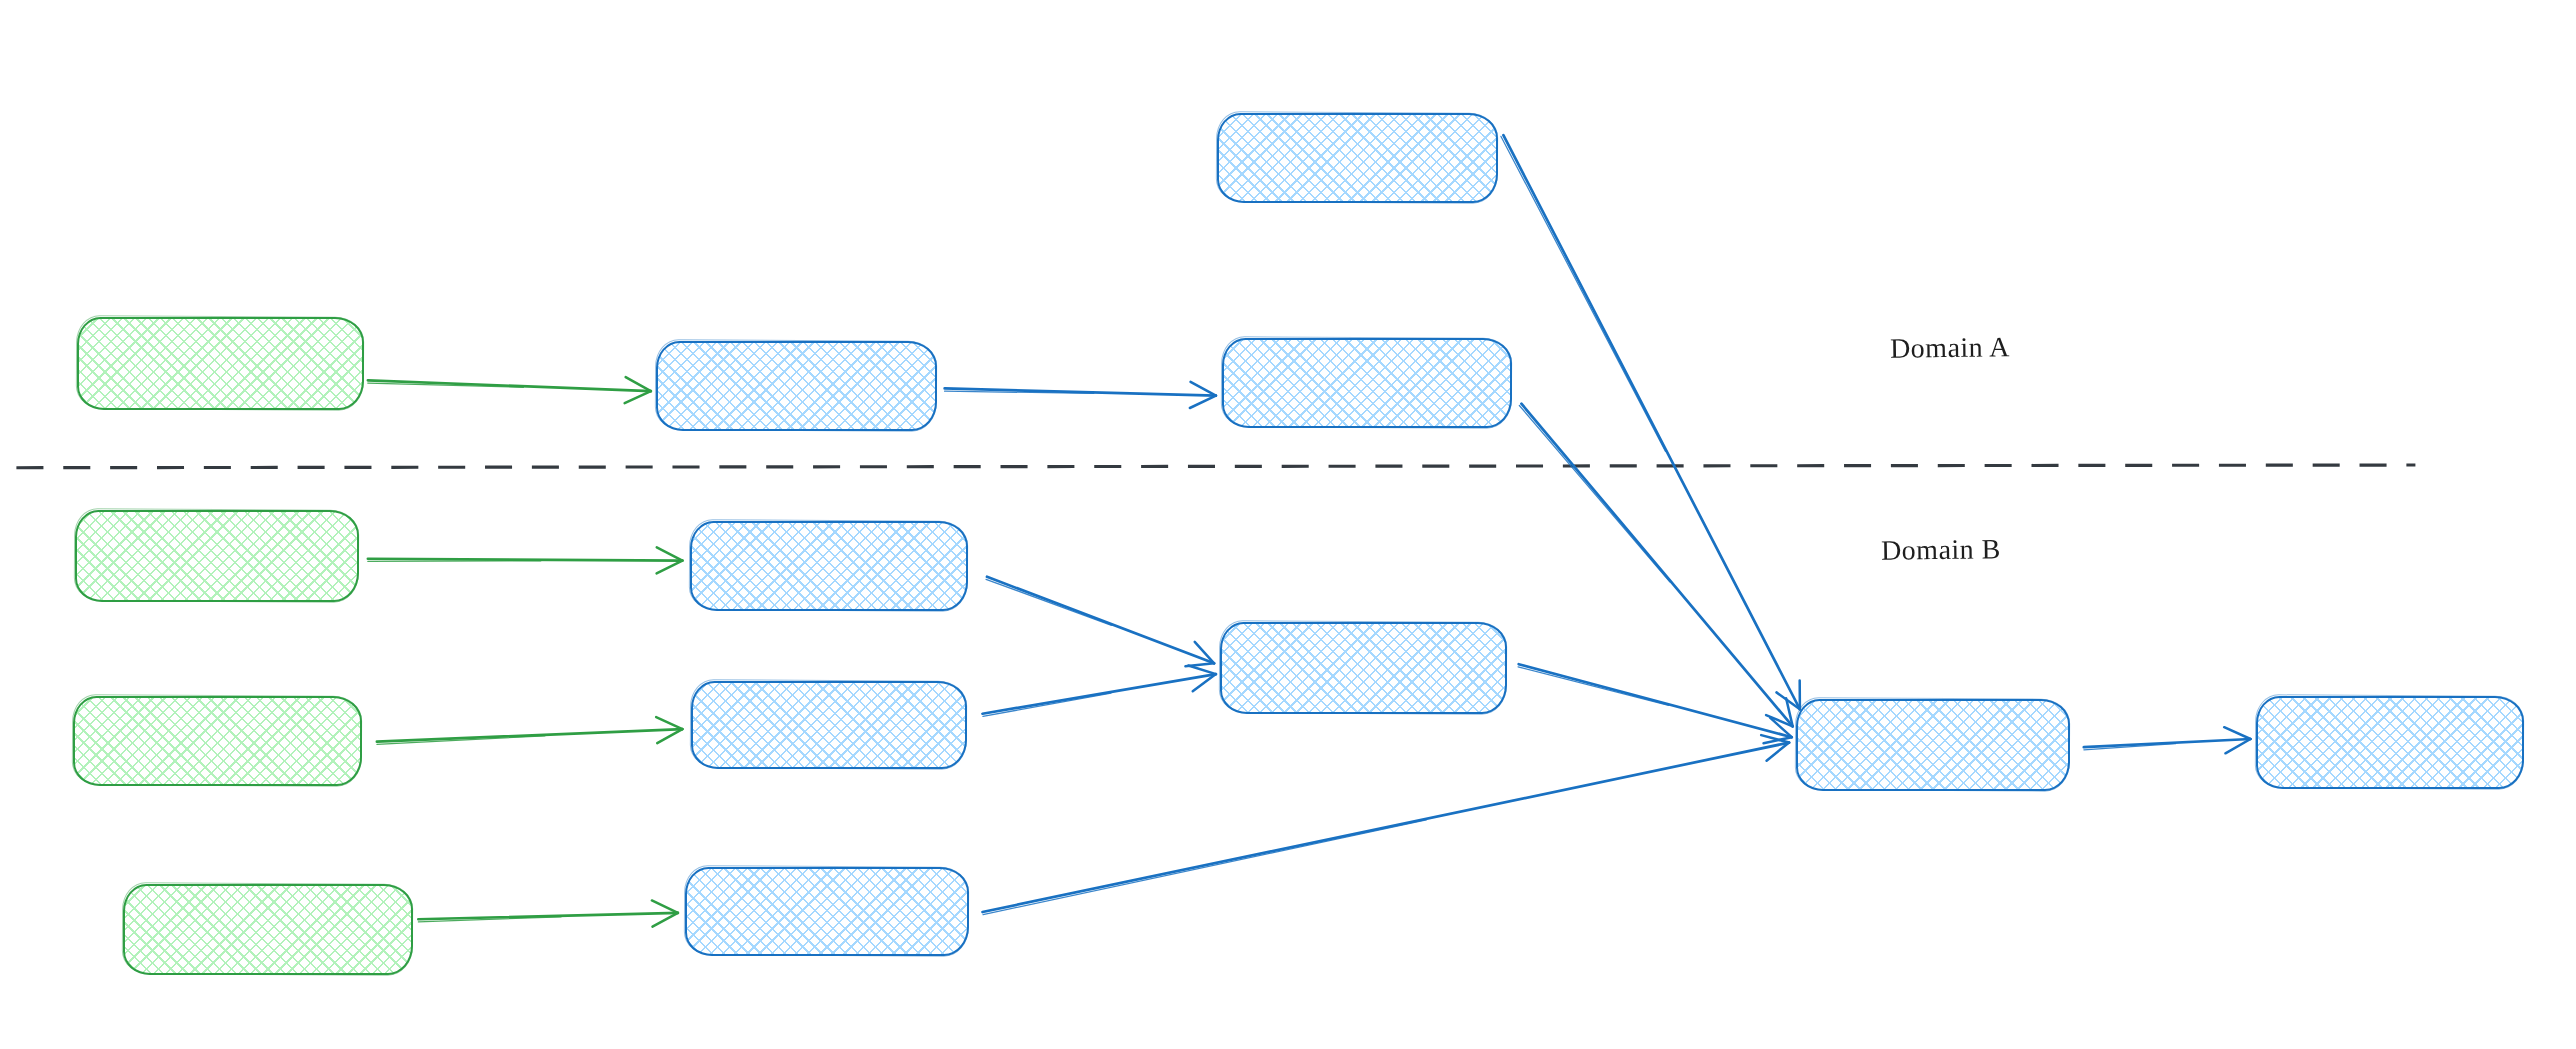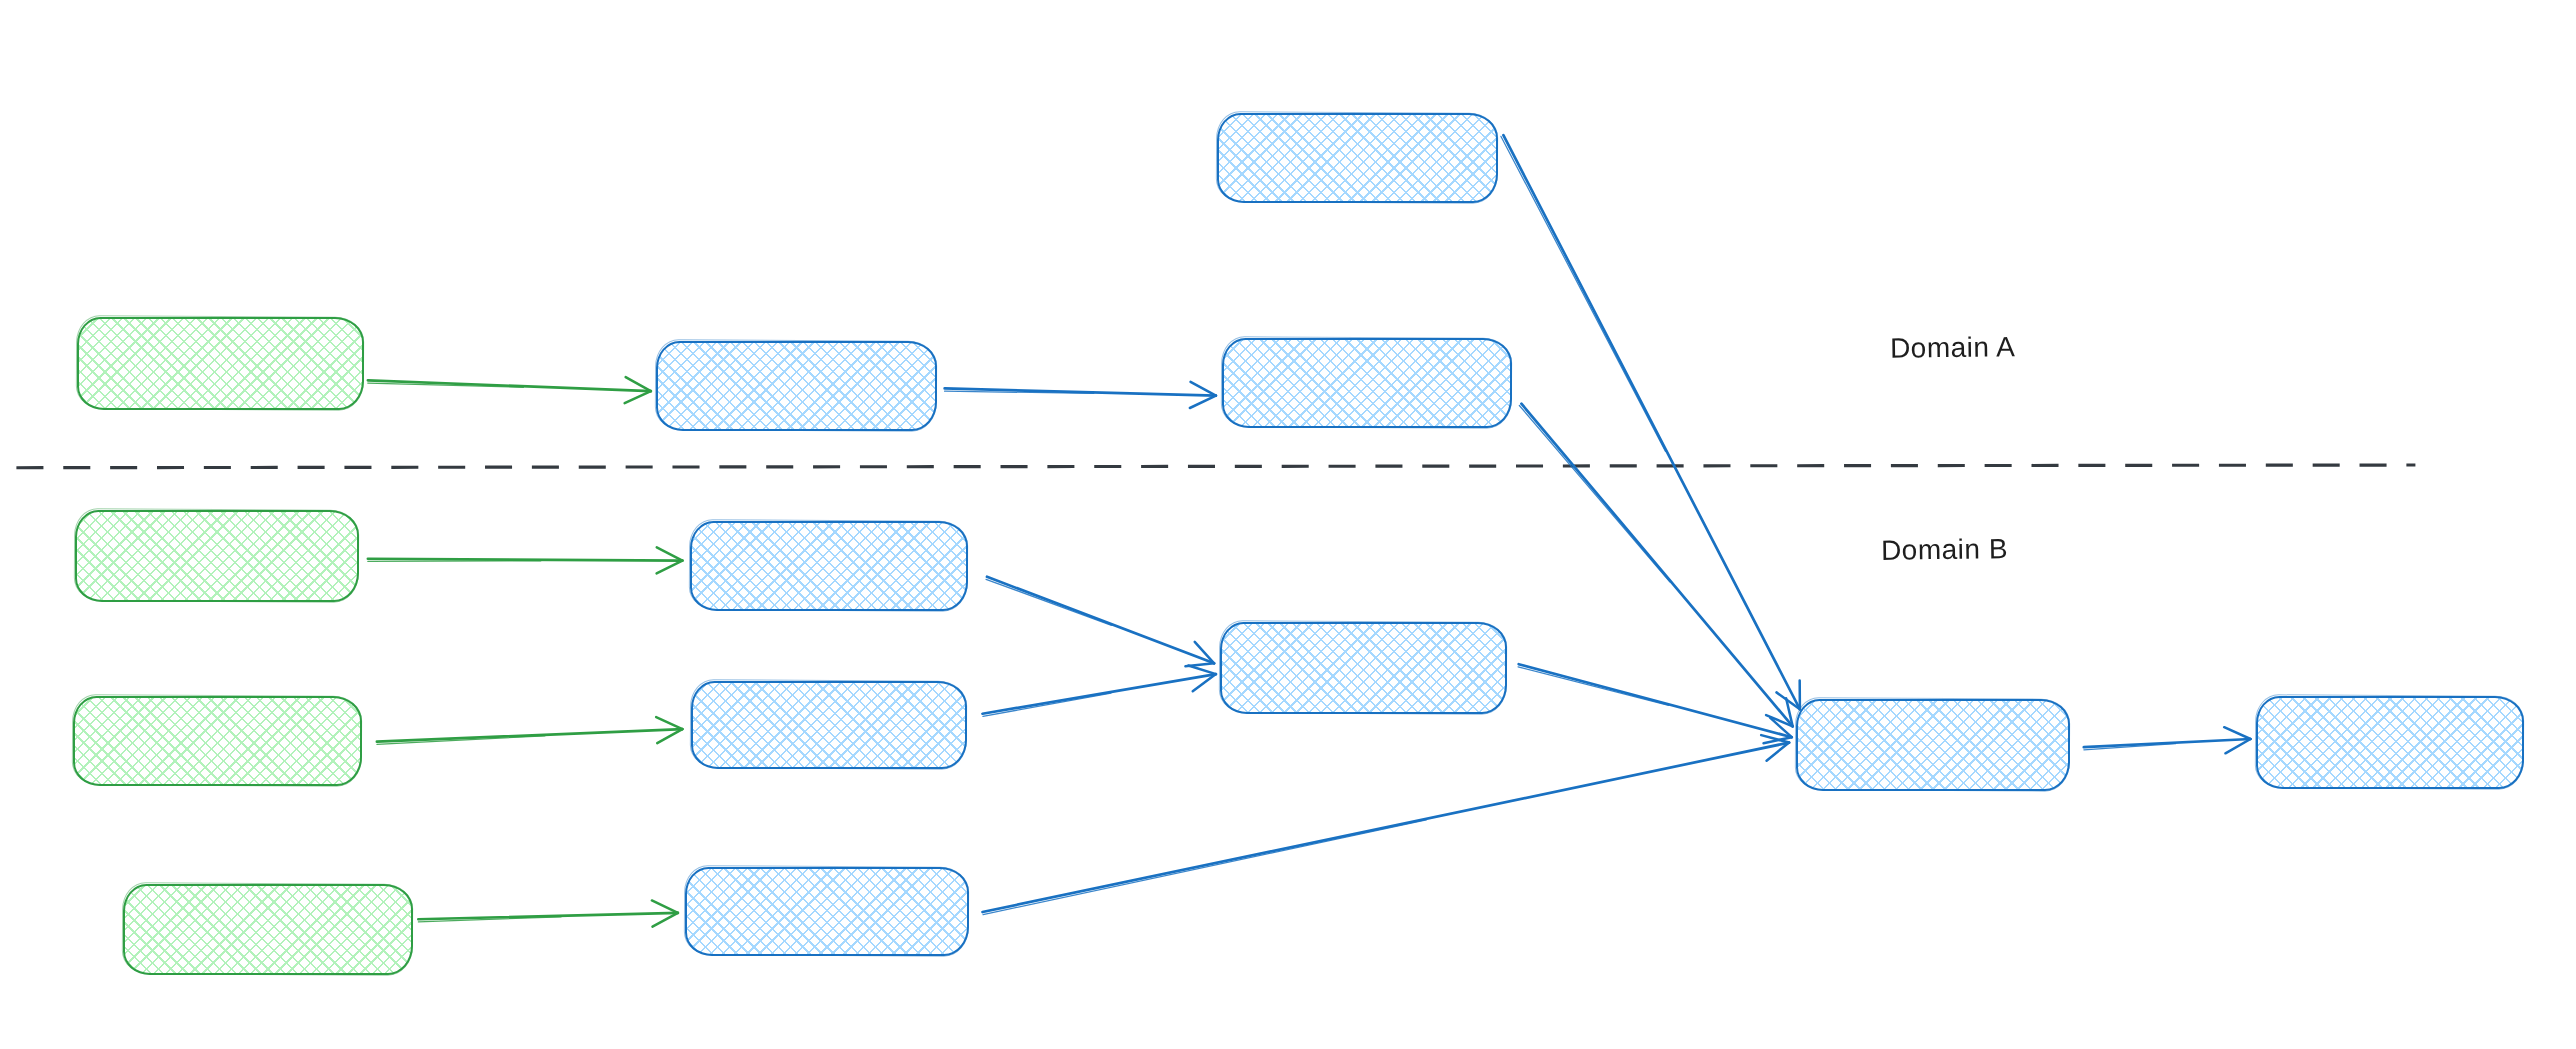--- a/index.html
+++ b/index.html
@@ -4,21 +4,21 @@
 <style>
   html, body {
     margin: 0;
     padding: 0;
     background: #ffffff;
   }
   .canvas {
     position: relative;
     background: #ffffff;
     overflow: hidden;
-    font-family: Liberation Sans, sans-serif;
+    font-family: Liberation Serif, serif;
   }
   .layer {
     position: absolute;
     inset: 0;
   }
   svg.layer {
     width: 100%;
     height: 100%;
     display: block;
   }

